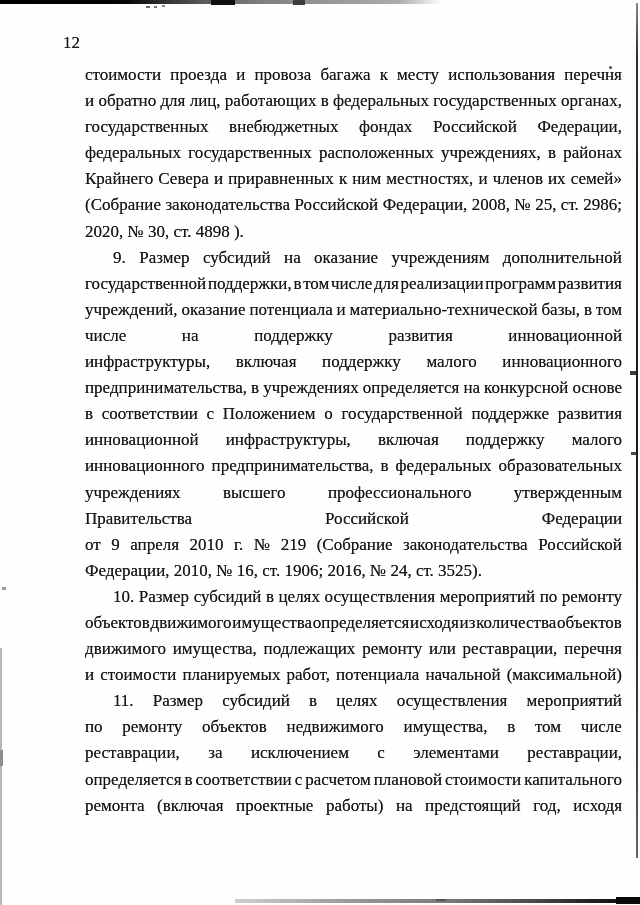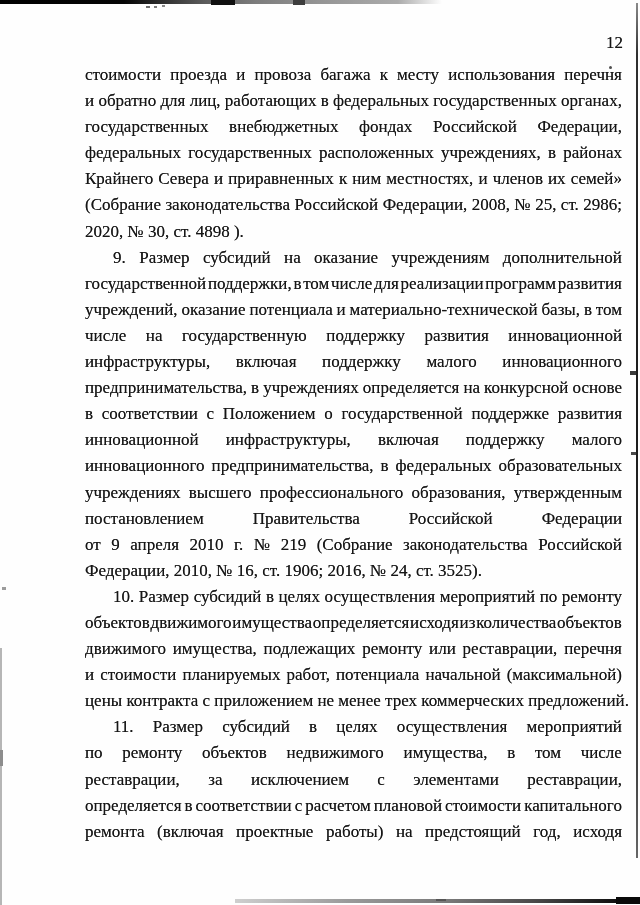--- a/index.html
+++ b/index.html
@@ -14,21 +14,21 @@
     background: #fefefe;
     overflow: hidden;
     font-family: "Liberation Serif", serif;
     color: #161616;
   }
   .page-number {
     position: absolute;
     top: 33px;
     left: 63px;
     width: 560px;
-    text-align: right;
+    text-align: left;
     font-size: 17px;
     text-shadow: 0 0 0.4px rgba(0,0,0,0.6);
   }
   .text-block {
     position: absolute;
     left: 85px;
     top: 62px;
     width: 537px;
     font-size: 17px;
   }
@@ -177,21 +177,20 @@
           <span>потенциала</span>
           <span>и</span>
           <span>материально-технической</span>
           <span>базы,</span>
           <span>в</span>
           <span>том</span>
         </div>
         <div class="line spread">
           <span>числе</span>
           <span>на</span>
-          <span>государственную</span>
           <span>поддержку</span>
           <span>развития</span>
           <span>инновационной</span>
         </div>
         <div class="line spread">
           <span>инфраструктуры,</span>
           <span>включая</span>
           <span>поддержку</span>
           <span>малого</span>
           <span>инновационного</span>
@@ -226,25 +225,23 @@
           <span>инновационного</span>
           <span>предпринимательства,</span>
           <span>в</span>
           <span>федеральных</span>
           <span>образовательных</span>
         </div>
         <div class="line spread">
           <span>учреждениях</span>
           <span>высшего</span>
           <span>профессионального</span>
-          <span>образования,</span>
           <span>утвержденным</span>
         </div>
         <div class="line spread">
-          <span>постановлением</span>
           <span>Правительства</span>
           <span>Российской</span>
           <span>Федерации</span>
         </div>
         <div class="line spread">
           <span>от</span>
           <span>9</span>
           <span>апреля</span>
           <span>2010</span>
           <span>г.</span>
@@ -289,21 +286,20 @@
         </div>
         <div class="line spread">
           <span>и</span>
           <span>стоимости</span>
           <span>планируемых</span>
           <span>работ,</span>
           <span>потенциала</span>
           <span>начальной</span>
           <span>(максимальной)</span>
         </div>
-        <div class="line">цены контракта с приложением не менее трех коммерческих предложений.</div>
       </div>
       <div class="paragraph">
         <div class="line spread indent">
           <span>11.</span>
           <span>Размер</span>
           <span>субсидий</span>
           <span>в</span>
           <span>целях</span>
           <span>осуществления</span>
           <span>мероприятий</span>

